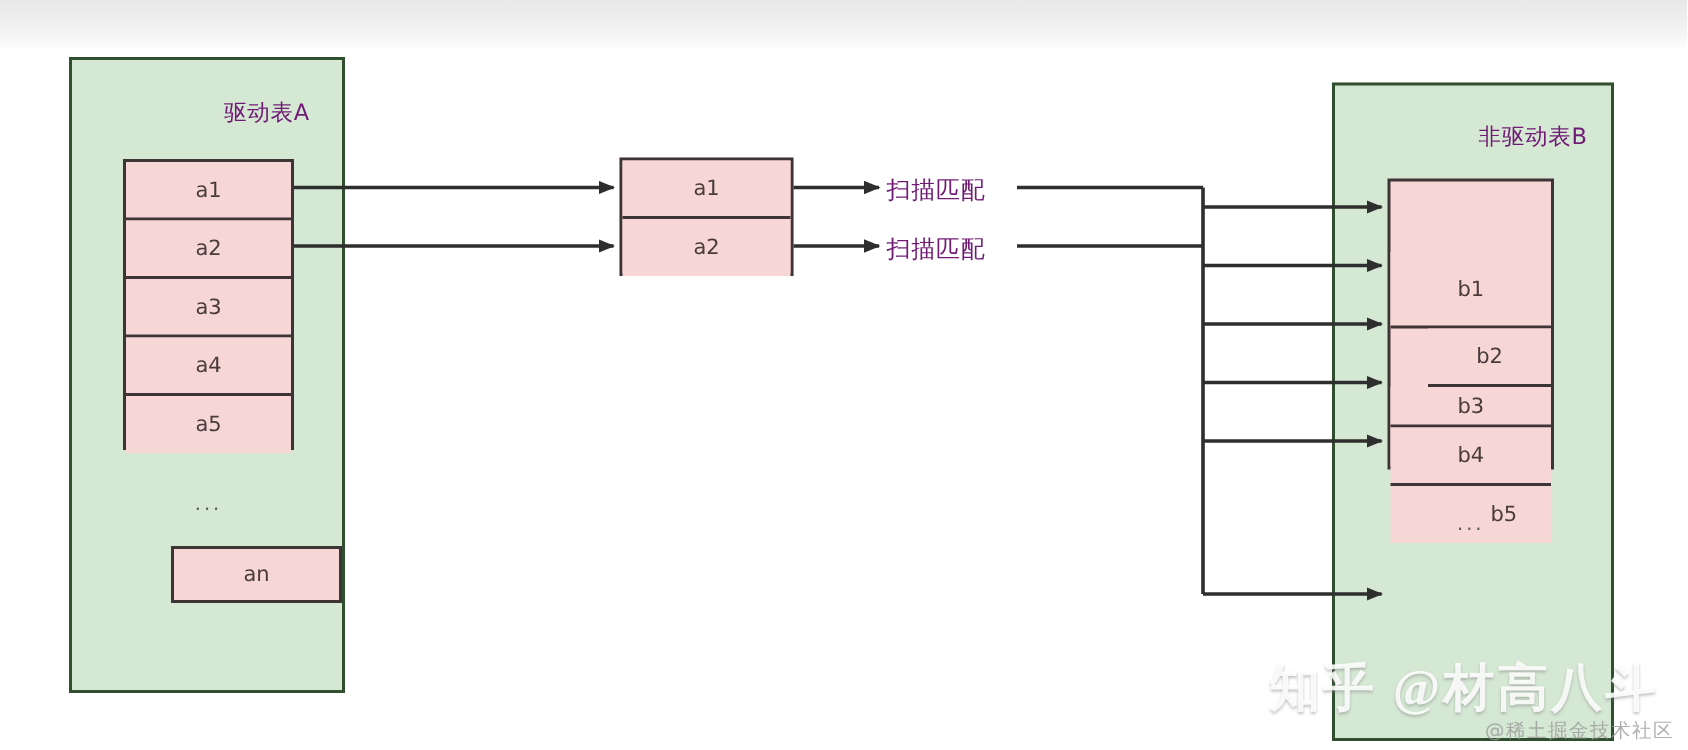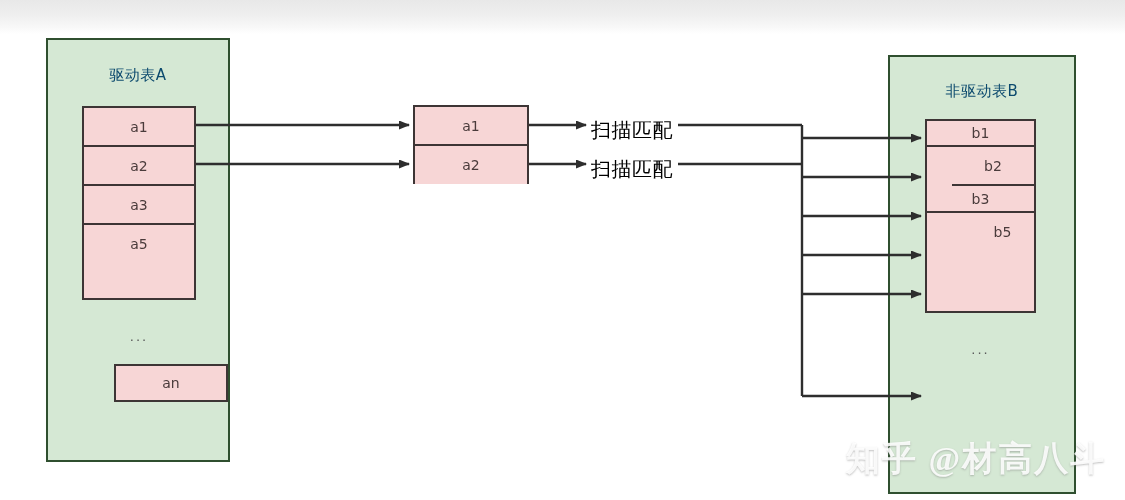--- a/index.html
+++ b/index.html
@@ -36,23 +36,24 @@
     position: absolute;
     background: #d5e8d4;
     border: 2px solid #2f4f2f;
     box-sizing: border-box;
   }
   .container-title {
     position: absolute;
     left: 0;
     width: 100%;
     text-align: center;
-    color: #0c4a6e;
+    color: #701a75;
     font-size: 15px;
     letter-spacing: 0.5px;
+    padding-left: 40px;
   }
 
   
   .row-box {
     position: absolute;
     background: #f7d6d6;
     border: 2px solid #3d3535;
     box-sizing: border-box;
     display: flex;
     align-items: center;
@@ -82,22 +83,22 @@
     position: absolute;
     text-align: center;
     color: #5a5a5a;
     font-size: 13px;
     letter-spacing: 2px;
     line-height: 1;
   }
 
   .edge-label {
     position: absolute;
-    color: #000000;
-    font-size: 20px;
+    color: #701a75;
+    font-size: 16px;
     white-space: nowrap;
     letter-spacing: 0.5px;
   }
 
   svg.wires {
     position: absolute;
     left: 0; top: 0;
     width: 1125px; height: 500px;
     pointer-events: none;
   }
@@ -128,43 +129,45 @@
   <div class="bottom-band"></div>
 
   <div class="table-container" style="left:46px; top:38px; width:184px; height:424px;">
     <div class="container-title" style="top:26px;">驱动表A</div>
   </div>
 
   <div class="row-stack" style="left:82px; top:106px; width:114px; height:194px;">
     <div class="cell" style="height:39px;">a1</div>
     <div class="cell" style="height:39px;">a2</div>
     <div class="cell" style="height:39px;">a3</div>
+    <div class="cell" style="height:39px;">a4</div>
     <div class="cell" style="height:38px;">a5</div>
   </div>
 
   <div class="ellipsis" style="left:82px; top:330px; width:114px;">...</div>
 
   <div class="row-box" style="left:82px; top:364px; width:114px; height:38px;margin-left:32px;">an</div>
 
   <div class="row-stack" style="left:413px; top:105px; width:116px; height:79px;">
     <div class="cell" style="height:39px;">a1</div>
     <div class="cell" style="height:38px;">a2</div>
   </div>
 
   <div class="edge-label" style="left:591px; top:117px;">扫描匹配</div>
   <div class="edge-label" style="left:591px; top:156px;">扫描匹配</div>
 
   <div class="table-container" style="left:888px; top:55px; width:188px; height:439px;">
     <div class="container-title" style="top:25px;">非驱动表B</div>
   </div>
 
   <div class="row-stack" style="left:925px; top:119px; width:111px; height:194px;">
-    <div class="cell" style="height:26px;">b1</div>
+    <div class="cell" style="height:51px;margin-top:47px;">b1</div>
     <div class="cell" style="height:39px;margin-left:25px;">b2</div>
     <div class="cell" style="height:27px;">b3</div>
+    <div class="cell" style="height:39px;">b4</div>
     <div class="cell" style="height:38px;padding-left:44px;">b5</div>
   </div>
 
   <div class="ellipsis" style="left:925px; top:343px; width:111px;">...</div>
 
 
   <svg class="wires" viewBox="0 0 1125 500" xmlns="http://www.w3.org/2000/svg">
     <defs>
       <marker id="arrow" markerWidth="11" markerHeight="9" refX="10" refY="4.5" orient="auto" markerUnits="userSpaceOnUse">
         <path d="M0,0 L11,4.5 L0,9 Z" fill="#2e2e2e"></path>
@@ -189,14 +192,15 @@
       <path d="M802,138 L921,138" marker-end="url(#arrow)"></path>
       <path d="M802,177 L921,177" marker-end="url(#arrow)"></path>
       <path d="M802,216 L921,216" marker-end="url(#arrow)"></path>
       <path d="M802,255 L921,255" marker-end="url(#arrow)"></path>
       <path d="M802,294 L921,294" marker-end="url(#arrow)"></path>
       <path d="M802,396 L921,396" marker-end="url(#arrow)"></path>
     </g>
   </svg>
 
   <div class="wm-main" style="left:846px; top:436px;font-family:Liberation Serif, serif;">知乎 @材高八斗</div>
+  <div class="wm-sub" style="left:990px; top:478px;">@稀土掘金技术社区</div>
 
 </div>
 
 </body></html>

